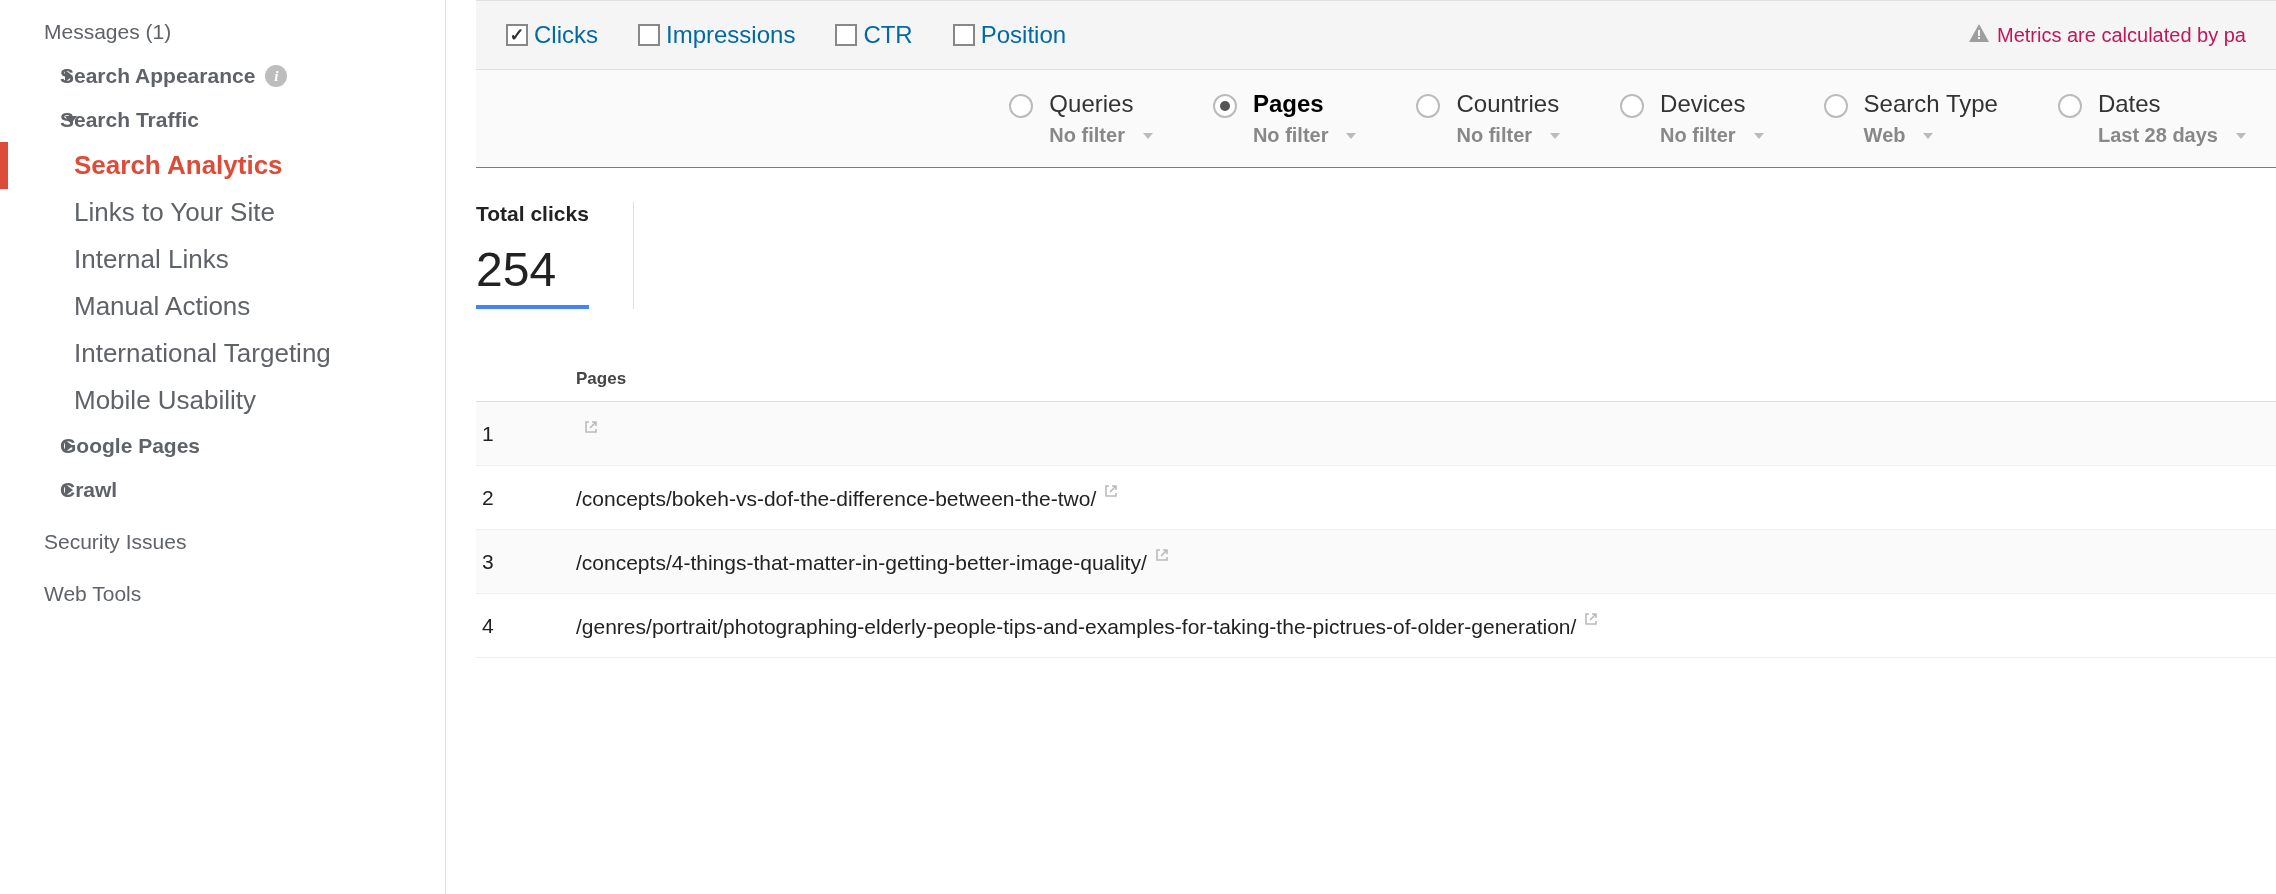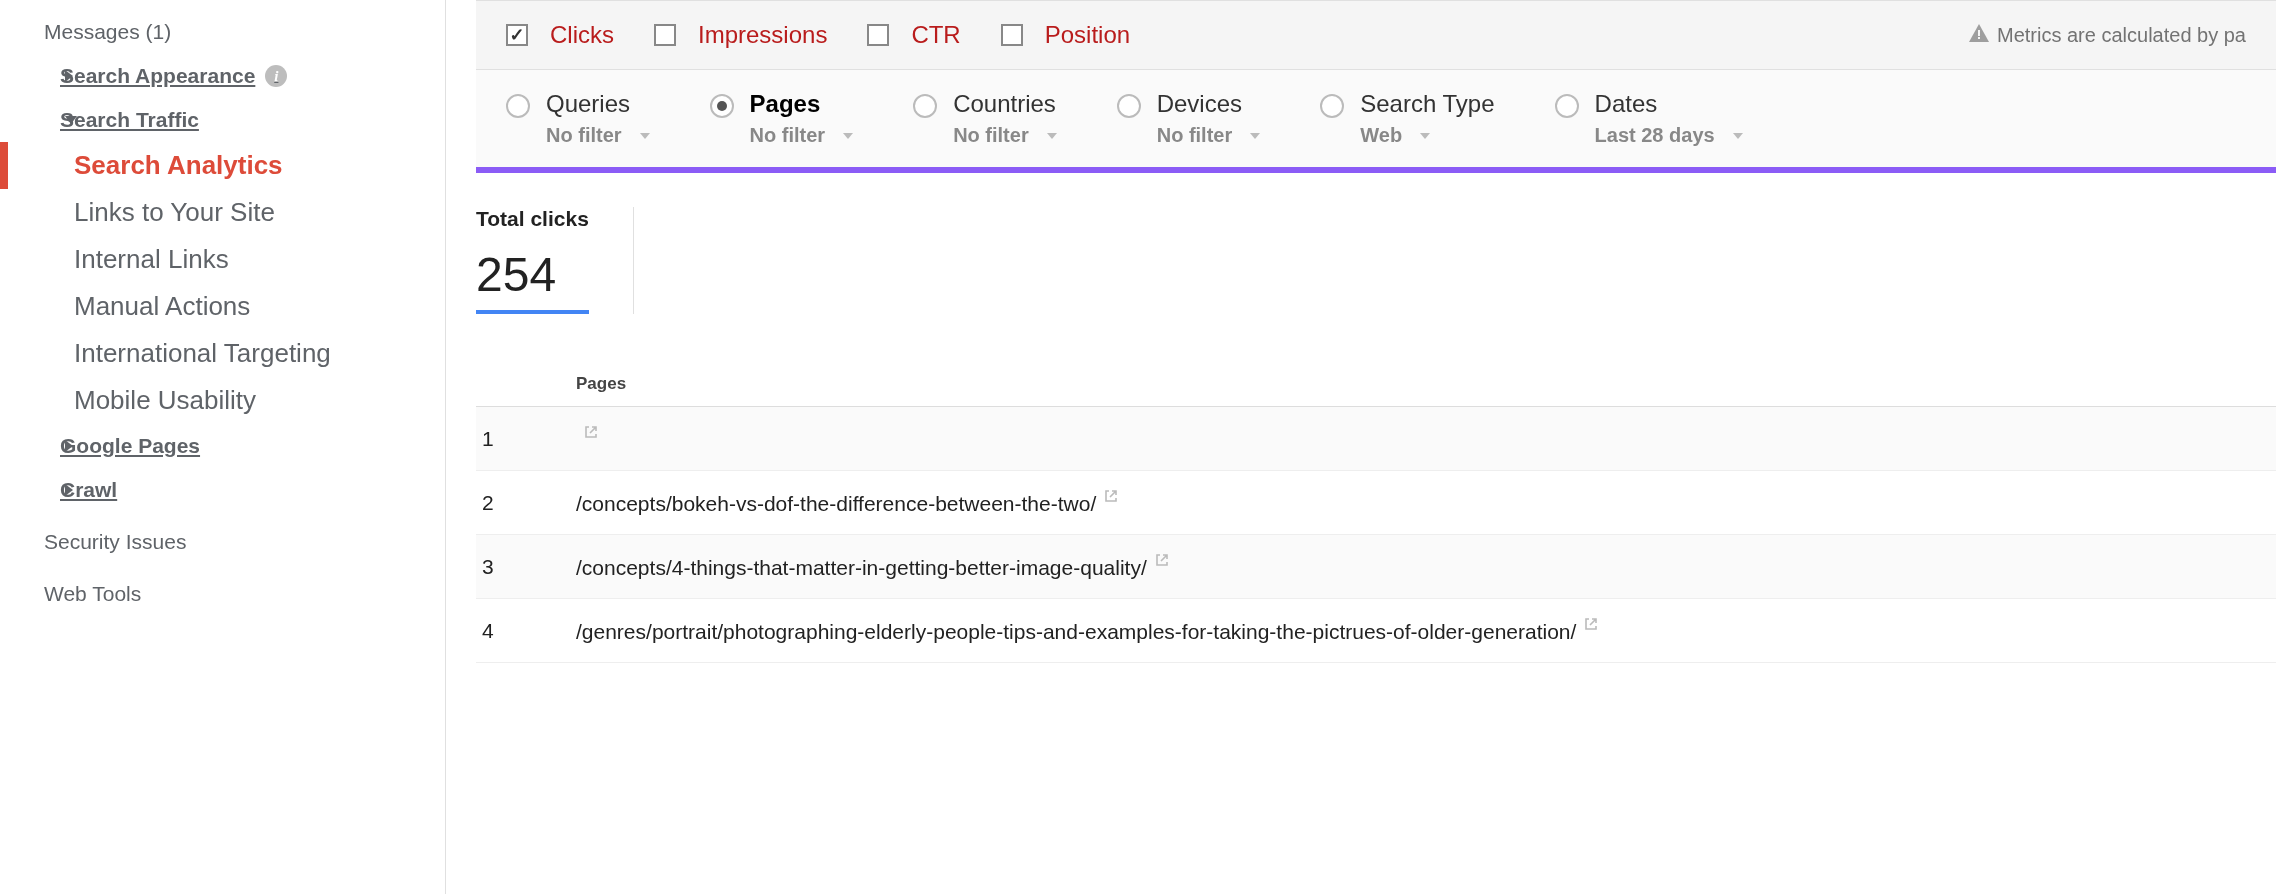--- a/index.html
+++ b/index.html
@@ -40,21 +40,21 @@
   .caret-right {
     border-top: 6px solid transparent;
     border-bottom: 6px solid transparent;
     border-left: 8px solid #5f6368;
   }
   .caret-down {
     border-left: 6px solid transparent;
     border-right: 6px solid transparent;
     border-top: 8px solid #5f6368;
   }
-  .sb-item.section { font-weight: 600; color: #5f6368; text-decoration: underline; }
+  .sb-item.section { font-weight: 600; color: #5f6368; }
   .sb-item.section.expanded { font-weight: 700; }
   .sb-sub {
     padding: 8px 0 8px 74px;
     color: #5f6368;
     font-size: 26px;
     cursor: pointer;
   }
   .sb-sub.active {
     color: #dd4b39;
     font-weight: 700;
@@ -98,56 +98,57 @@
     background: #f5f5f5;
     border-top: 1px solid #e0e0e0;
     border-bottom: 1px solid #e0e0e0;
     padding: 20px 30px;
     justify-content: space-between;
   }
   .metrics-left { display: flex; gap: 40px; align-items: center; }
   .metric-cb {
     display: flex;
     align-items: center;
-    gap: 22px;
+    gap: 6px;
     font-size: 24px;
-    color: #b91c1c;
+    color: #0369a1;
     cursor: pointer;
   }
   .checkbox {
     width: 22px; height: 22px;
     border: 2px solid #888;
     background: #fff;
     display: inline-flex;
     align-items: center;
     justify-content: center;
   }
   .checkbox.checked::after {
     content: "✓";
     font-size: 18px;
     color: #333;
     font-weight: 700;
   }
   .metrics-right {
     display: flex;
     align-items: center;
     gap: 8px;
-    color: #737373;
+    color: #be185d;
     font-size: 20px;
     white-space: nowrap;
     overflow: hidden;
   }
   .warn-icon { color: #9e9e9e; }
 
   .dims-bar {
     display: flex;
     background: #fafafa;
-    border-bottom: 6px solid #8b5cf6;
+    border-bottom: 1px solid #8b5cf6;
     padding: 20px 30px;
     gap: 60px;
+    justify-content: flex-end;
   }
   .dim {
     display: flex;
     align-items: flex-start;
     gap: 16px;
     cursor: pointer;
   }
   .radio {
     width: 24px; height: 24px;
     border: 2px solid #bbb;

